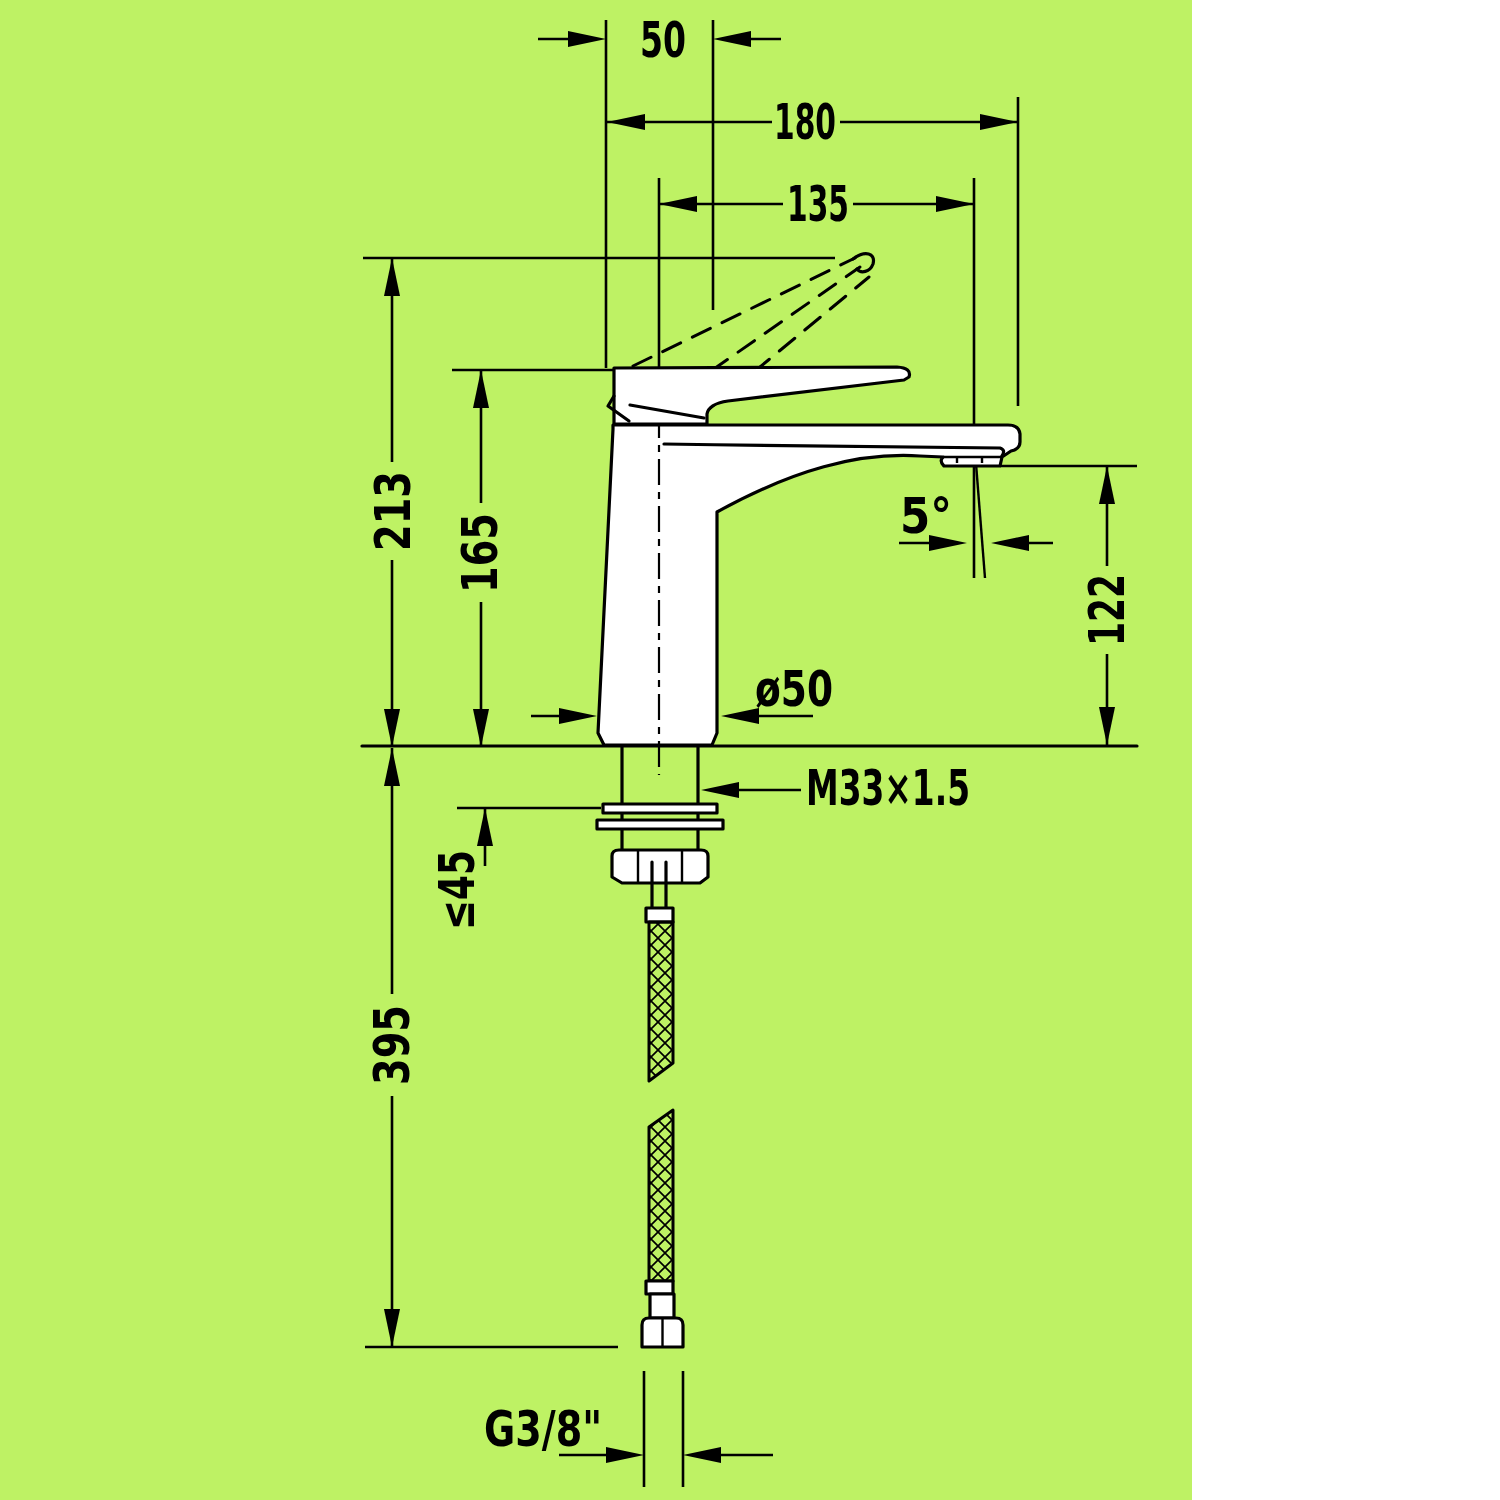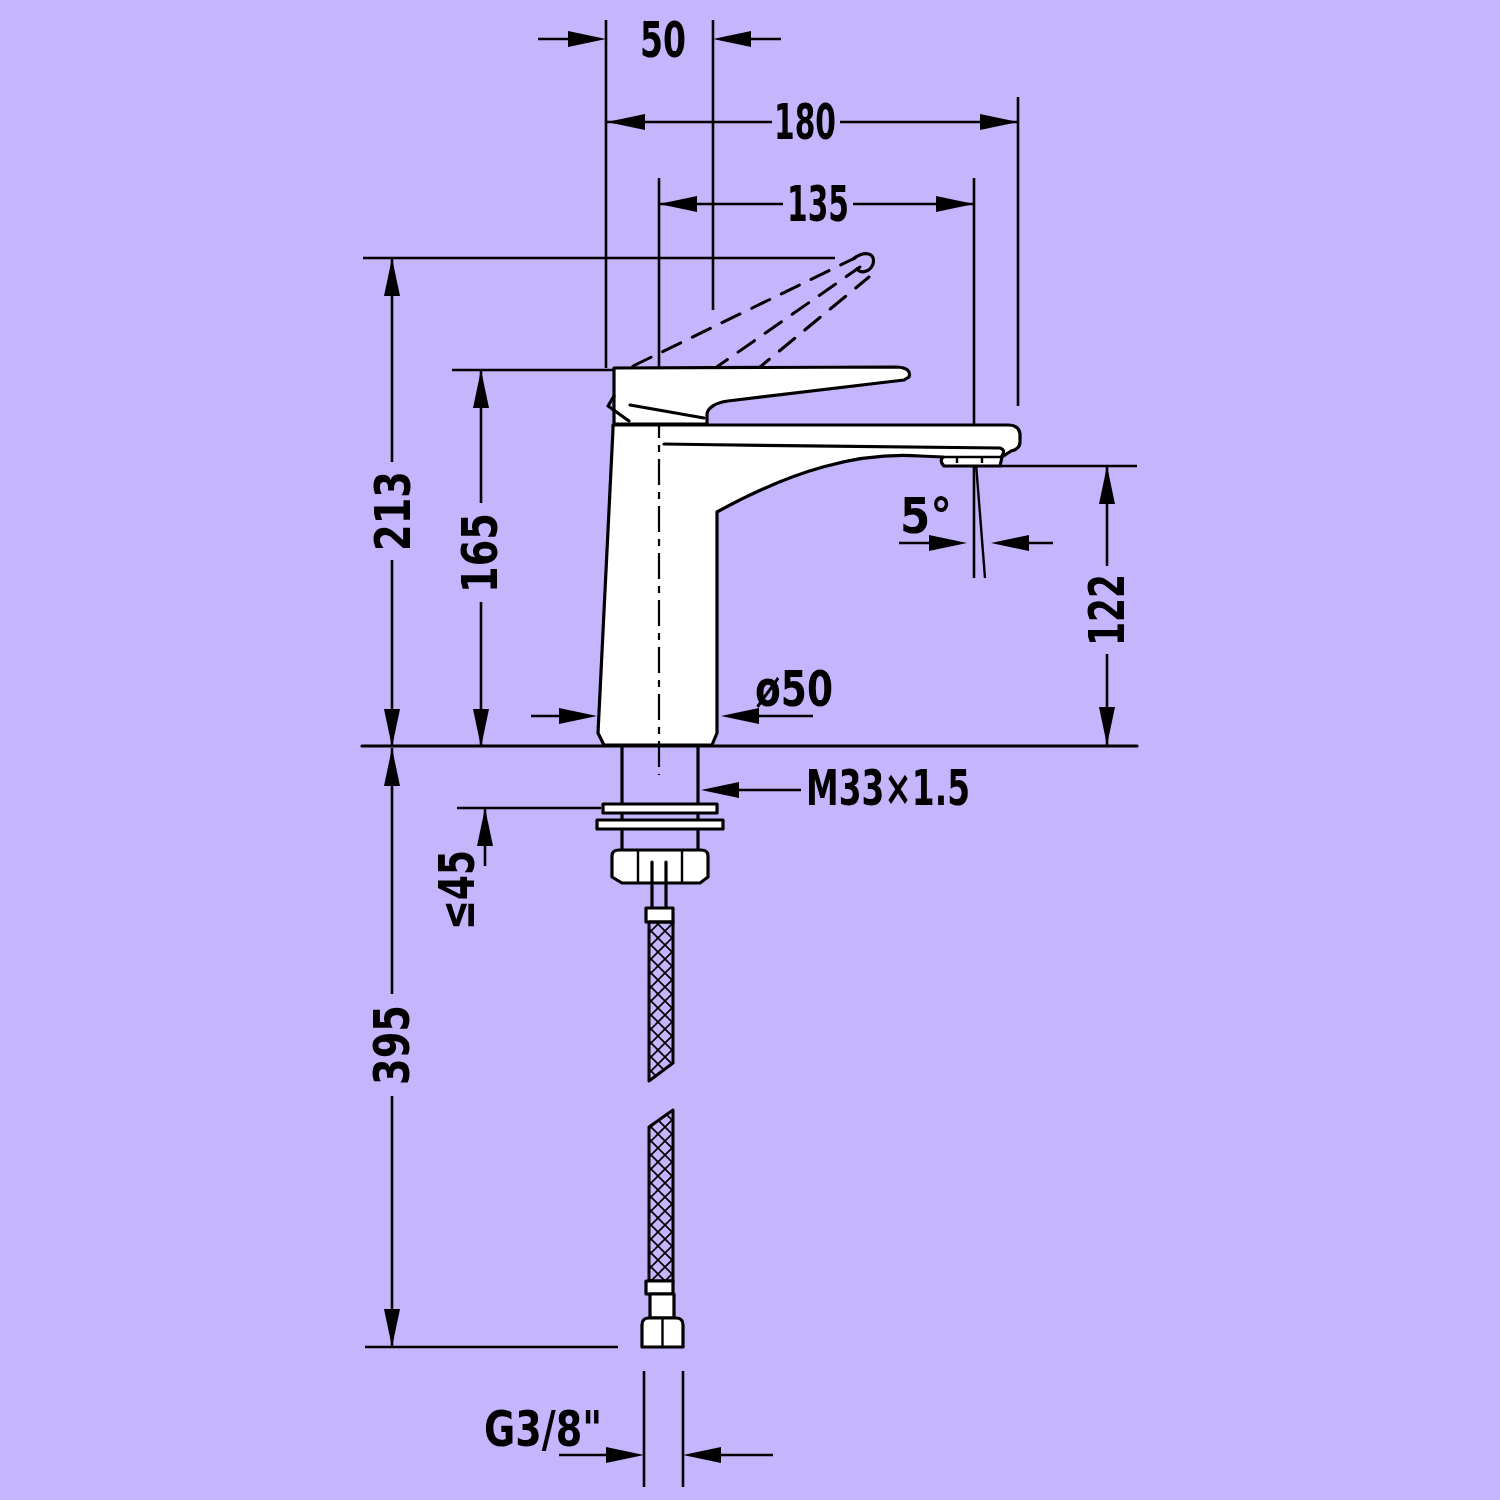--- a/index.html
+++ b/index.html
@@ -1,16 +1,16 @@
 <!DOCTYPE html>
 <html><head>
 <meta charset="utf-8">
 <style>
   html,body{margin:0;padding:0;background:#fff;}
-  .stage{width:1500px;height:1500px;position:relative;background:#c4b5fd;overflow:hidden;text-align:right;}
+  .stage{width:1192px;height:1500px;position:relative;background:#bef264;overflow:hidden;text-align:right;}
   svg{display:block;}
   .dim{stroke:#000;stroke-width:2.6;fill:none;}
   .dimthin{stroke:#000;stroke-width:2.4;fill:none;}
   .arrow{fill:#000;stroke:none;}
   .obj{stroke:#000;stroke-width:3.2;fill:none;stroke-linejoin:round;stroke-linecap:round;}
   .objfill{stroke:#000;stroke-width:3.2;fill:#fff;stroke-linejoin:round;}
   .braidshape{stroke:#000;stroke-width:3;stroke-linejoin:round;}
   .centerline{stroke:#000;stroke-width:2.2;fill:none;stroke-dasharray:26 7 7 7;}
   .dashlever{stroke:#000;stroke-width:3;fill:none;stroke-dasharray:20 13;stroke-linecap:round;}
   text{font-family:"DejaVu Sans","Liberation Sans",sans-serif;font-weight:bold;fill:#000;font-size:49px;}

